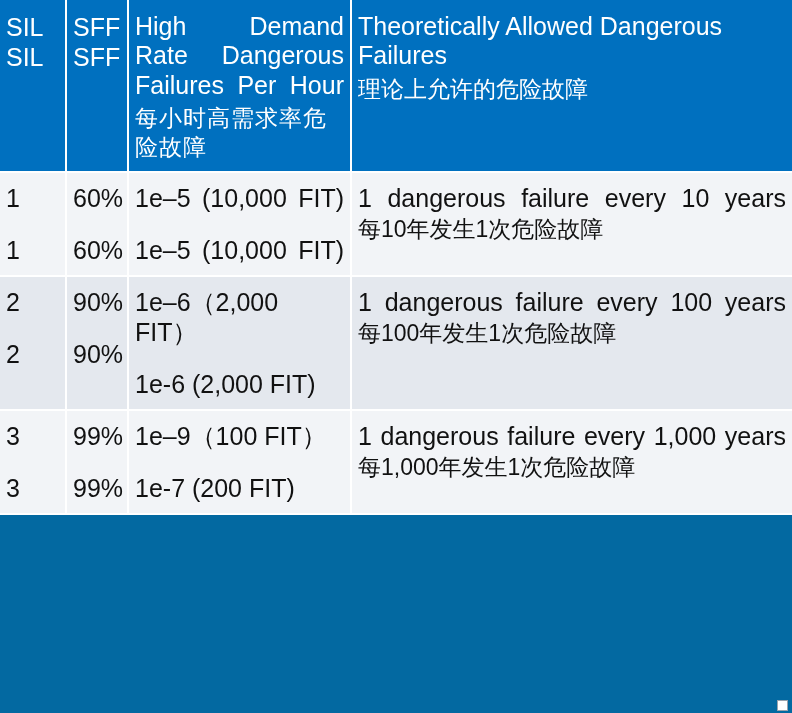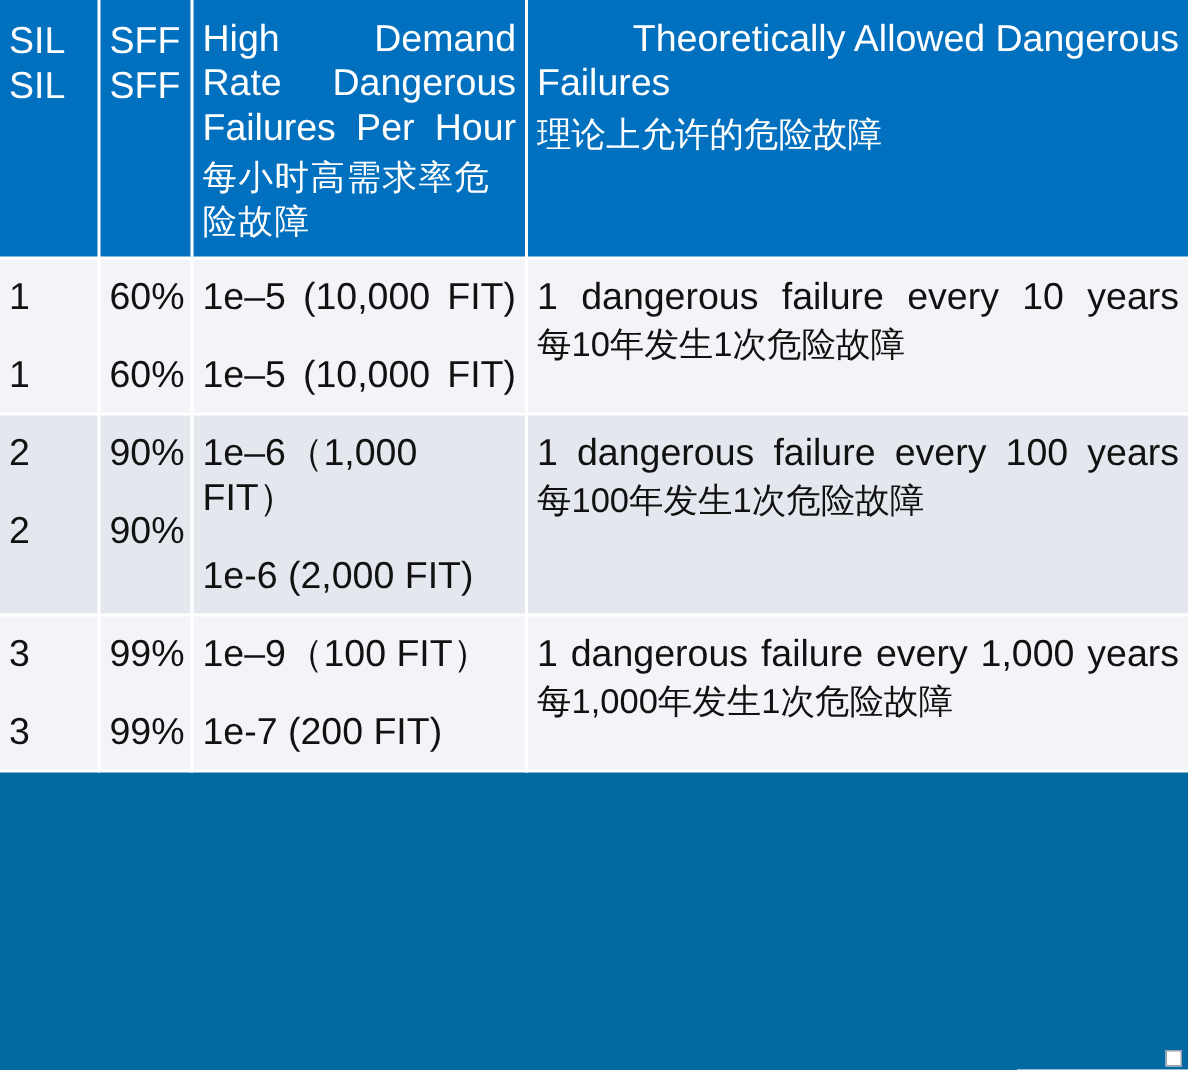--- a/index.html
+++ b/index.html
@@ -44,21 +44,21 @@
   }
   thead th:last-child { border-right: none; }
 
   .hdr-en {
     font-size: 25px;
     line-height: 1.17;
     text-align: justify;
     text-align-last: justify;
   }
   .hdr-en.nojust {
-    text-align: right;
+    text-align: left;
     text-align-last: left;
   }
   .hdr-zh {
     font-size: 23px;
     line-height: 1.25;
     margin-top: 4px;
   }
   .hdr-zh.spaced {
     letter-spacing: 1px;
   }
@@ -157,21 +157,21 @@
       <tr class="row-b">
         <td>
           <span class="cell-line">2</span>
           <span class="cell-line">2</span>
         </td>
         <td>
           <span class="cell-line">90%</span>
           <span class="cell-line">90%</span>
         </td>
         <td>
-          <span class="cell-line">1e–6（1,000 FIT）</span>
+          <span class="cell-line">1e–6（2,000 FIT）</span>
           <span class="cell-line">1e-6 (2,000 FIT)</span>
         </td>
         <td>
           <span class="cell-line just">1 dangerous failure every 100 years</span>
           <span class="zh-line">每100年发生1次危险故障</span>
         </td>
       </tr>
       <tr class="row-c">
         <td>
           <span class="cell-line">3</span>

